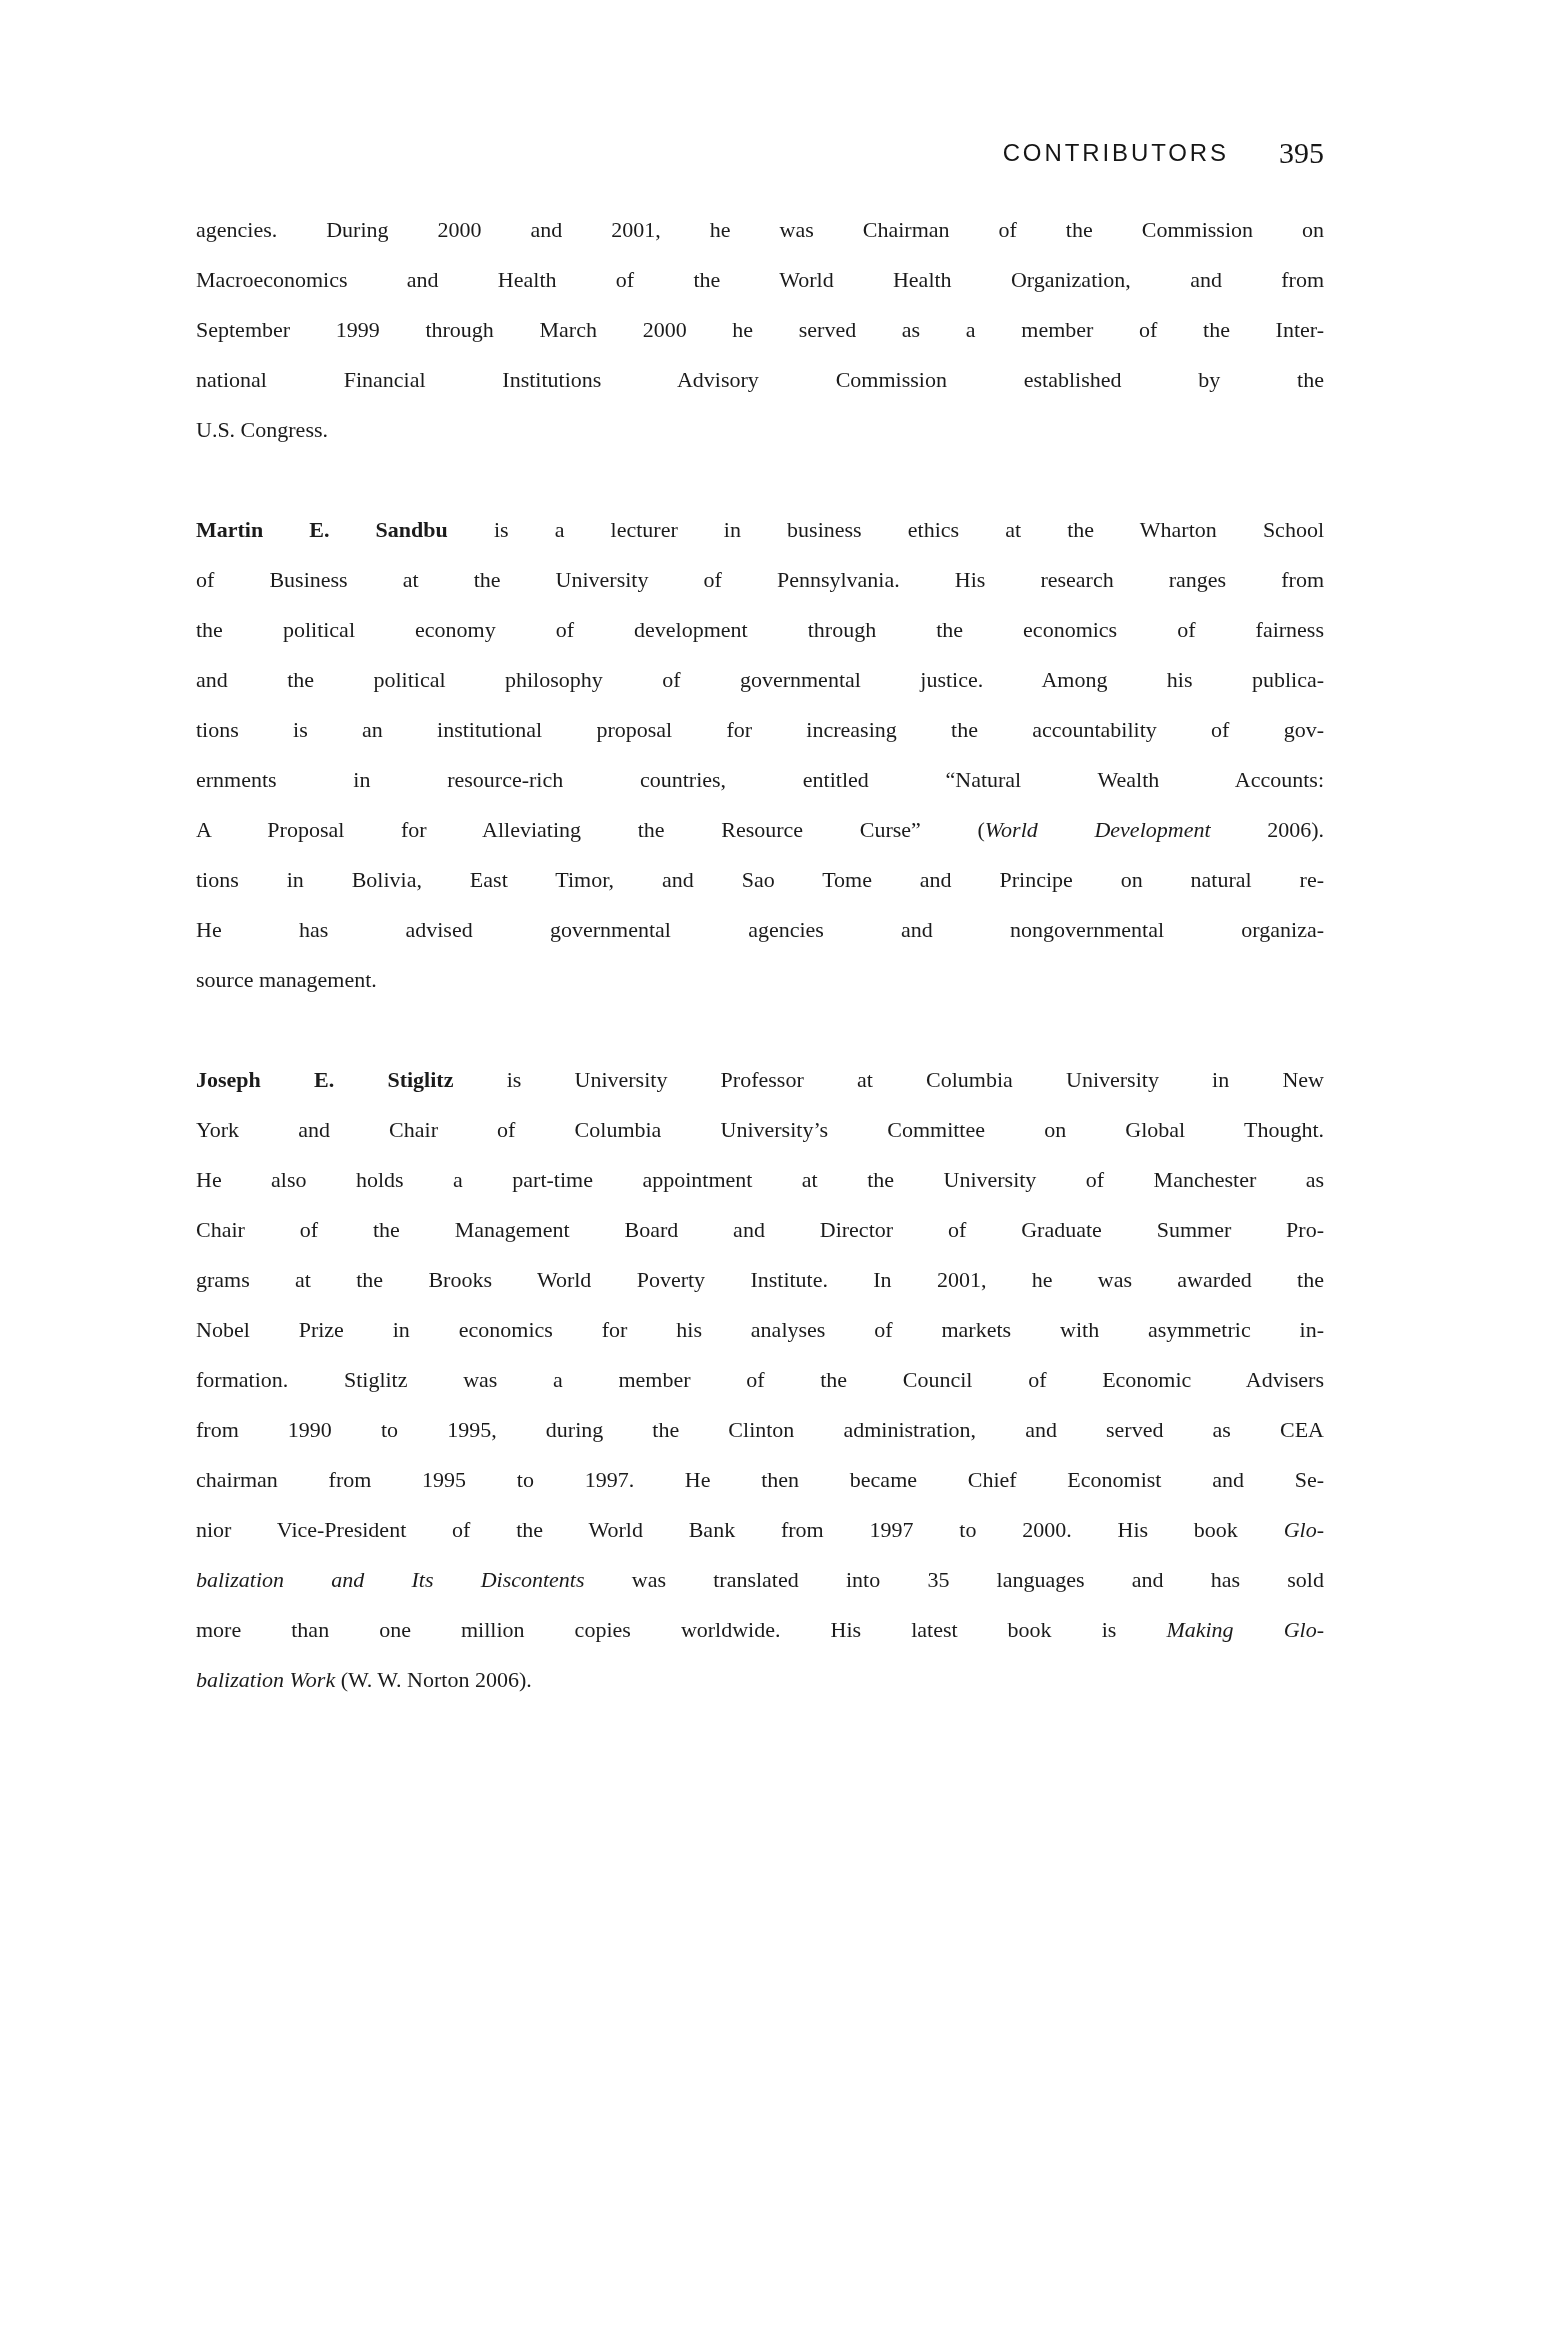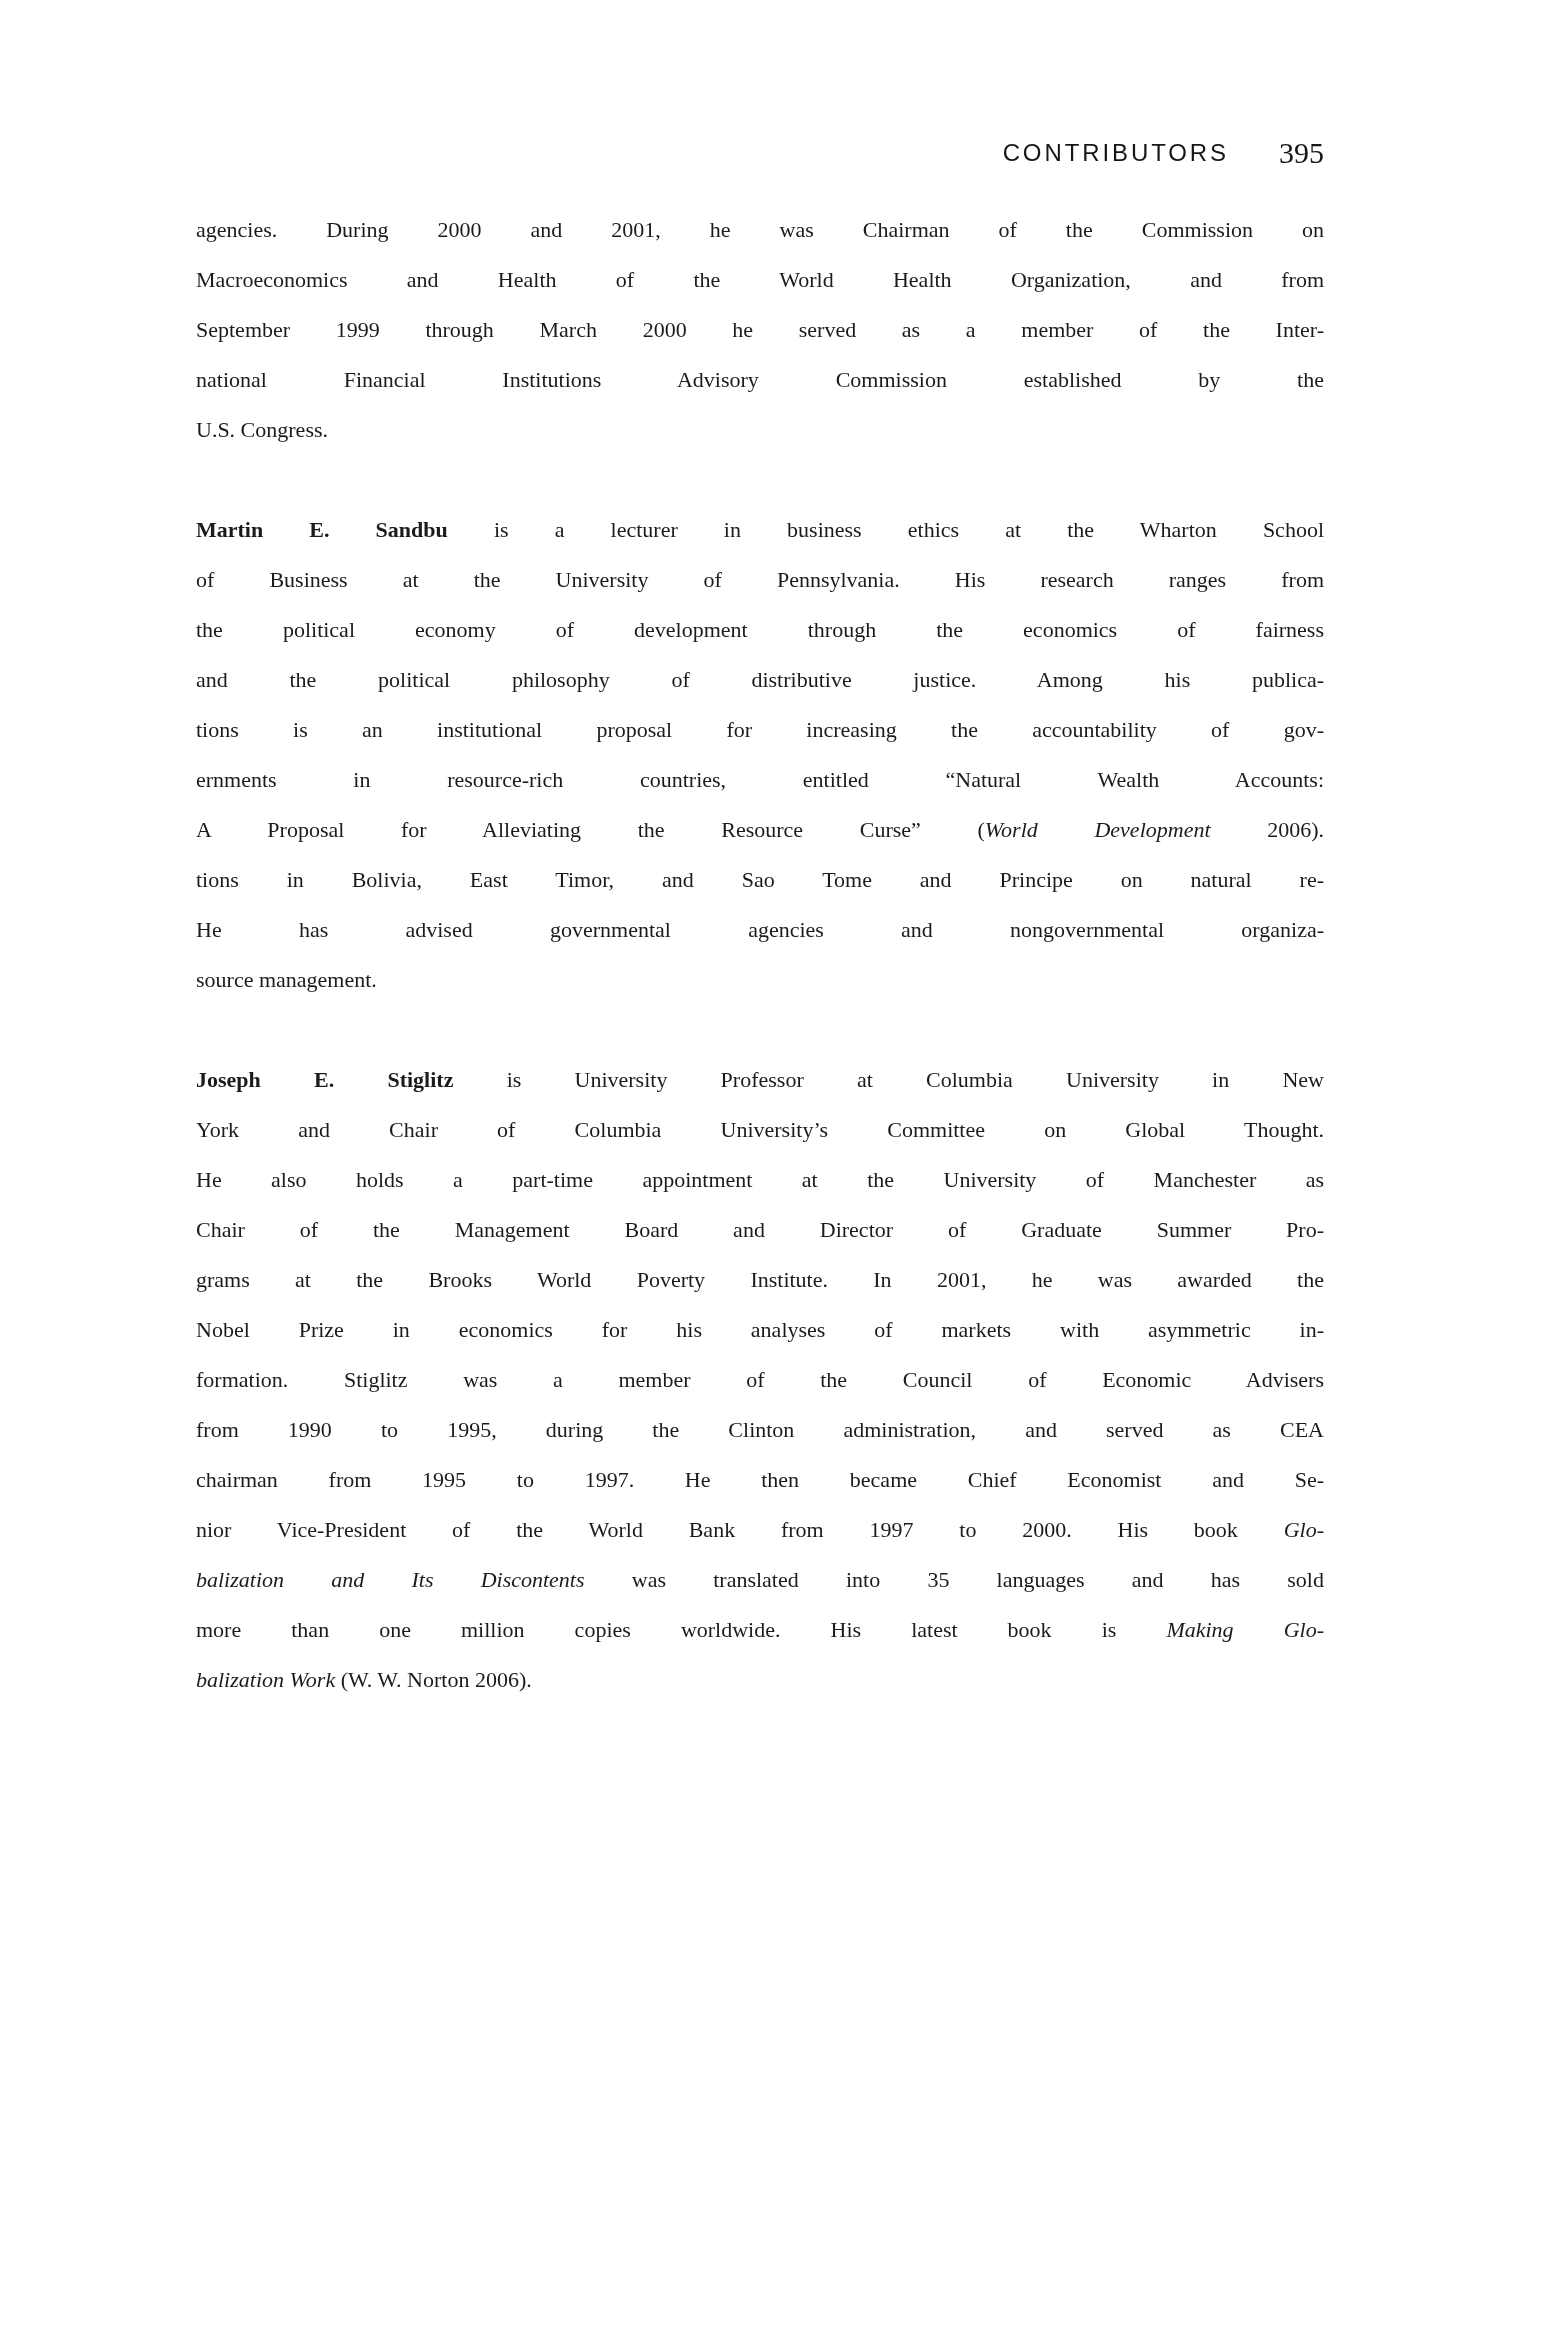--- a/index.html
+++ b/index.html
@@ -83,21 +83,21 @@
       <div class="line"><span>Macroeconomics and Health of the World Health Organization, and from</span></div>
       <div class="line"><span>September 1999 through March 2000 he served as a member of the Inter-</span></div>
       <div class="line"><span>national Financial Institutions Advisory Commission established by the</span></div>
       <div class="line last"><span>U.S. Congress.</span></div>
     </div>
 
     <div class="paragraph">
       <div class="line"><span class="seg-b">Martin E. Sandbu</span><span> is a lecturer in business ethics at the Wharton School</span></div>
       <div class="line"><span>of Business at the University of Pennsylvania. His research ranges from</span></div>
       <div class="line"><span>the political economy of development through the economics of fairness</span></div>
-      <div class="line"><span>and the political philosophy of distributive justice. Among his publica-</span></div>
+      <div class="line"><span>and the political philosophy of governmental justice. Among his publica-</span></div>
       <div class="line"><span>tions is an institutional proposal for increasing the accountability of gov-</span></div>
       <div class="line"><span>ernments in resource-rich countries, entitled “Natural Wealth Accounts:</span></div>
       <div class="line"><span>A Proposal for Alleviating the Resource Curse” (</span><span class="seg-i">World Development</span><span> 2006).</span></div>
       <div class="line"><span>tions in Bolivia, East Timor, and Sao Tome and Principe on natural re-</span></div>
       <div class="line"><span>He has advised governmental agencies and nongovernmental organiza-</span></div>
       <div class="line last"><span>source management.</span></div>
     </div>
 
     <div class="paragraph">
       <div class="line"><span class="seg-b">Joseph E. Stiglitz</span><span> is University Professor at Columbia University in New</span></div>

